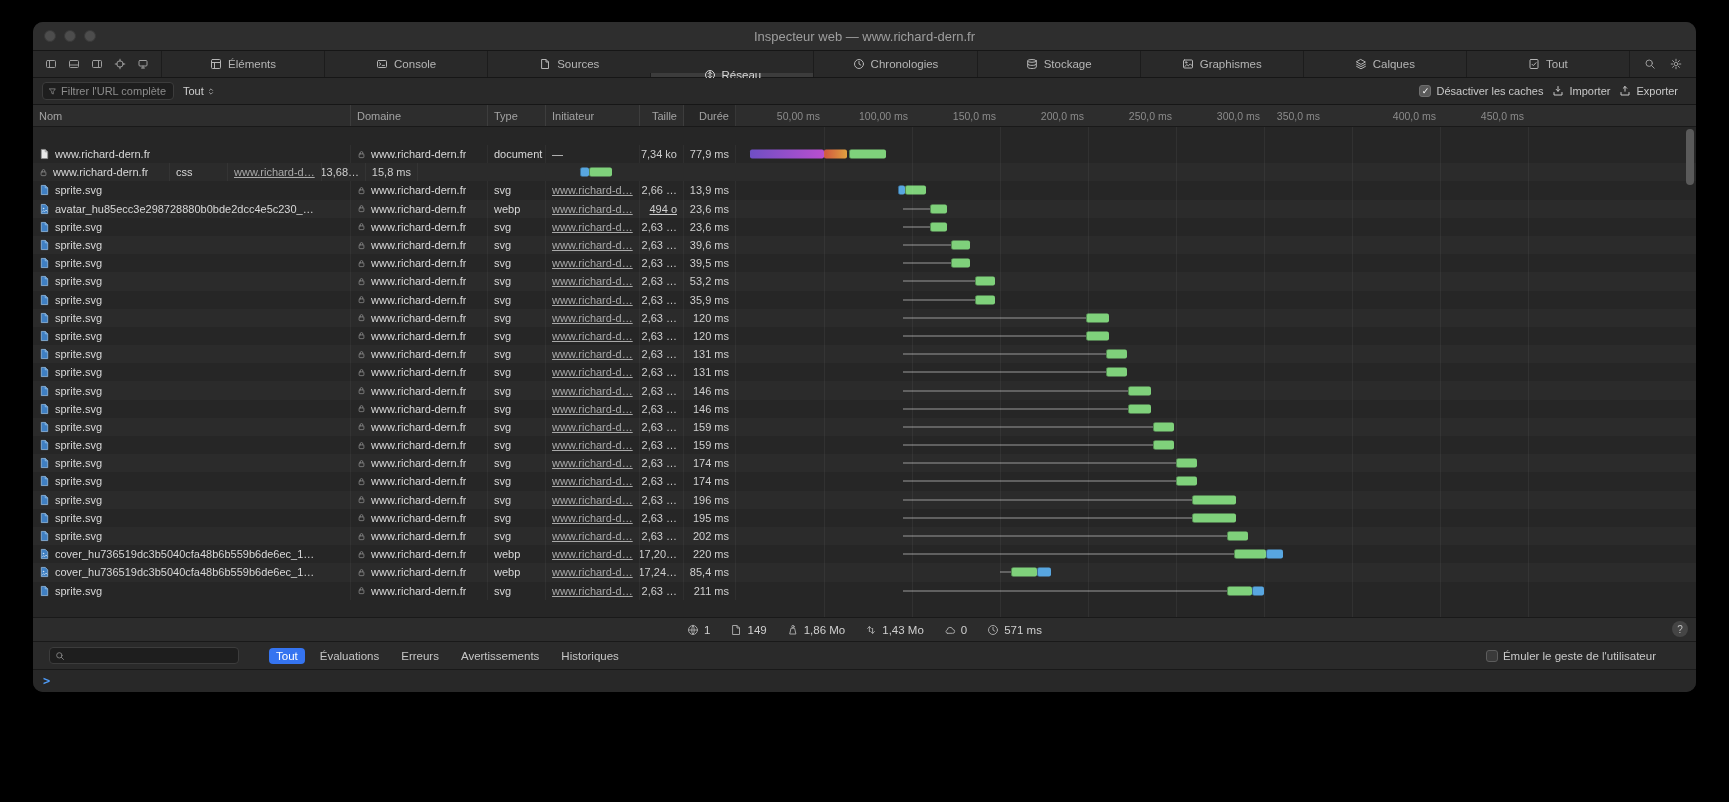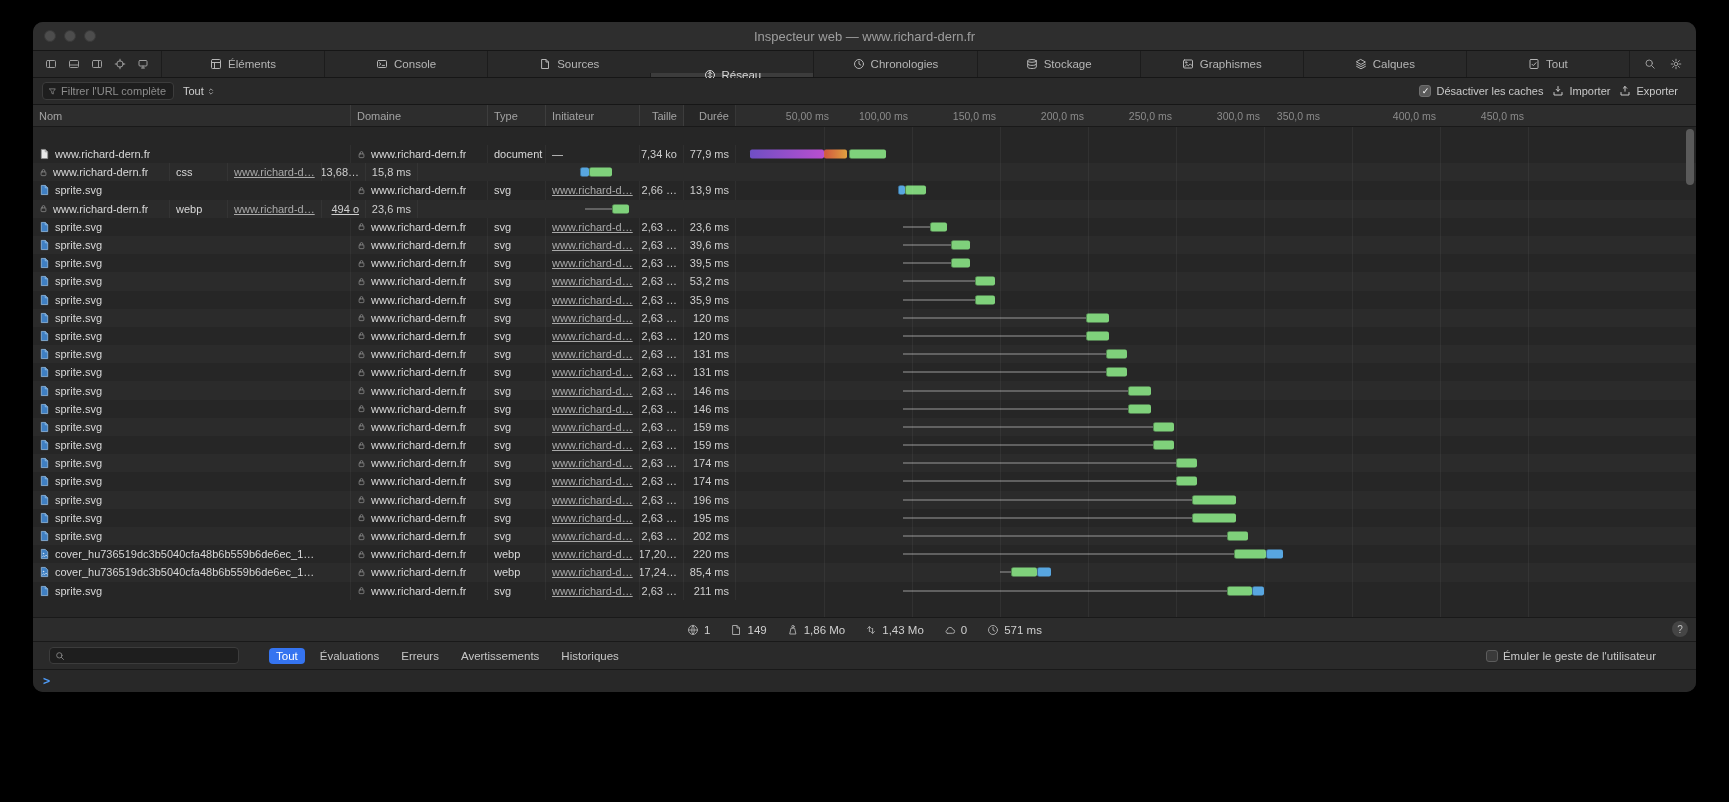--- a/index.html
+++ b/index.html
@@ -315,21 +315,21 @@
 
   <div class="table">
     <div class="thead">
       <div class="hcell c-name">Nom</div>
       <div class="hcell c-domain">Domaine</div>
       <div class="hcell c-type">Type</div>
       <div class="hcell c-init">Initiateur</div>
       <div class="hcell c-size">Taille</div>
       <div class="hcell c-dur">Durée</div>
       <div class="hcell c-wf" id="timeline-ticks">
-          <span class="tick" style="left: 97px;">50,00 ms</span>
+          <span class="tick" style="left: 88px;">50,00 ms</span>
           <span class="tick" style="left: 176px;">100,00 ms</span>
           <span class="tick" style="left: 264px;">150,0 ms</span>
           <span class="tick" style="left: 352px;">200,0 ms</span>
           <span class="tick" style="left: 440px;">250,0 ms</span>
           <span class="tick" style="left: 528px;">300,0 ms</span>
           <span class="tick" style="left: 588px;">350,0 ms</span>
           <span class="tick" style="left: 704px;">400,0 ms</span>
           <span class="tick" style="left: 792px;">450,0 ms</span>
         </div>
     </div>
@@ -411,20 +411,30 @@
               <span class="link">www.richard-d…</span>
             </div>
             <div class="cell c-size" style="justify-content: flex-end;">2,66 …</div>
             <div class="cell c-dur" style="justify-content: flex-end;">13,9 ms</div>
             <div class="cell c-wf">
               <div class="seg seg-blue" style="left: 161.92px; width: 7.04px;"></div>
               <div class="seg seg-green" style="left: 168.96px; width: 21.12px;"></div>
             </div>
           </div>
           <div class="row">
+            <div class="cell c-name">
+              <span class="ico fileico">
+                <svg viewBox="0 0 12 12">
+                  <path d="M2.5 1h4.3L9.5 3.6V11h-7z" fill="#3f7fc2" stroke="#9ec7ec" stroke-width="0.8"></path>
+                  <circle cx="5" cy="5.4" r=".9" fill="#cfe4f6"></circle>
+                  <path d="M3.4 9.6l1.8-1.8 1 1 1.6-1.6 1.4 1.4" stroke="#cfe4f6" stroke-width="0.9" fill="none"></path>
+                </svg>
+              </span>
+              <span>avatar_hu85ecc3e298728880b0bde2dcc4e5c230_…</span>
+            </div>
             <div class="cell c-domain">
               <span class="ico lock">
                 <svg viewBox="0 0 12 12" fill="none" stroke="currentColor" stroke-width="1" stroke-linecap="round" stroke-linejoin="round">
                   <rect x="2.8" y="5.2" width="6.4" height="5" rx="1"></rect>
                   <path d="M4.2 5.2V3.9a1.8 1.8 0 0 1 3.6 0v1.3"></path>
                 </svg>
               </span>
               <span>www.richard-dern.fr</span>
             </div>
             <div class="cell c-type">webp</div>

